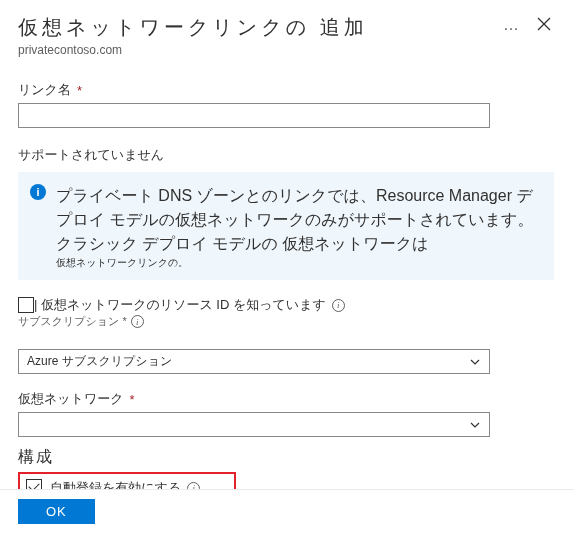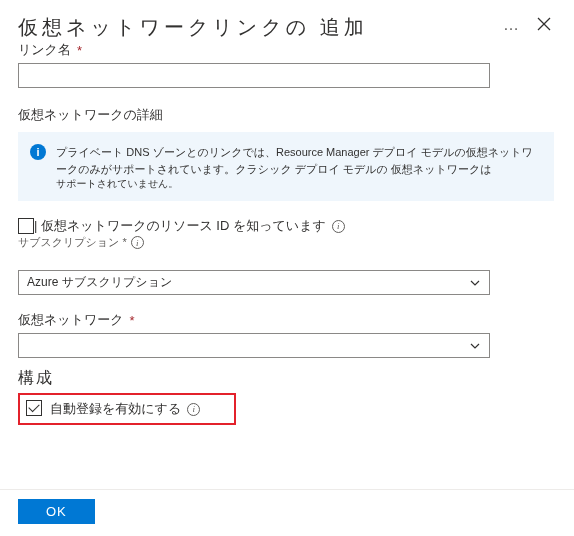--- a/index.html
+++ b/index.html
@@ -64,21 +64,21 @@
     margin-top: 6px;
     margin-bottom: 16px;
   }
   .info-ico {
     width: 16px; height:16px; flex:0 0 16px;
     border-radius:50%; background:#0078d4; color:#fff;
     font-size:11px; font-weight:bold;
     display:flex;align-items:center;justify-content:center;
     font-family:"Segoe UI", sans-serif;
   }
-  .info-txt { font-size: 11px; color:#323130; line-height: 1.5; }
+  .info-txt { font-size: 16px; color:#323130; line-height: 1.5; }
   .info-sub { font-size: 10px; color:#323130; }
   .chk-row {
     display:flex; align-items:center; 
     margin-bottom: 0;
   }
   .chk-box {
     width:16px;height:16px;border:1px solid #323130;background:#fff;
     display:flex;align-items:center;justify-content:center;cursor:pointer;
   }
   .chk-box.checked::after{
@@ -121,34 +121,35 @@
   <div class="hdr">
     <div class="title">仮想ネットワークリンクの 追加</div>
     <div class="ellipsis">…</div>
     <div class="close-x">
       <svg width="16" height="16" viewBox="0 0 16 16">
         <line x1="2" y1="2" x2="14" y2="14" stroke="#323130" stroke-width="1.2"></line>
         <line x1="14" y1="2" x2="2" y2="14" stroke="#323130" stroke-width="1.2"></line>
       </svg>
     </div>
   </div>
+  <div class="subtitle">privatecontoso.com</div>
 
   <div class="fld-label">
     <span>リンク名</span>
     <span class="req">*</span>
   </div>
   <input class="txt-input" type="text" value="" style="">
 
-  <div class="sect">仮想ネットワークの詳細</div>
+  <div class="sect">サポートされていません</div>
 
   <div class="infobar">
     <div class="info-ico">i</div>
     <div>
       <div class="info-txt">プライベート DNS ゾーンとのリンクでは、Resource Manager デプロイ モデルの仮想ネットワークのみがサポートされています。クラシック デプロイ モデルの 仮想ネットワークは</div>
-      <div class="info-sub">サポートされていません。</div>
+      <div class="info-sub">仮想ネットワークリンクの。</div>
     </div>
   </div>
 
   <div class="chk-row">
     <div class="chk-box"></div>
     <div class="chk-lbl">
       <span>| 仮想ネットワークのリソース ID を知っています</span>
       <span class="info-help">i</span>
     </div>
   </div>

